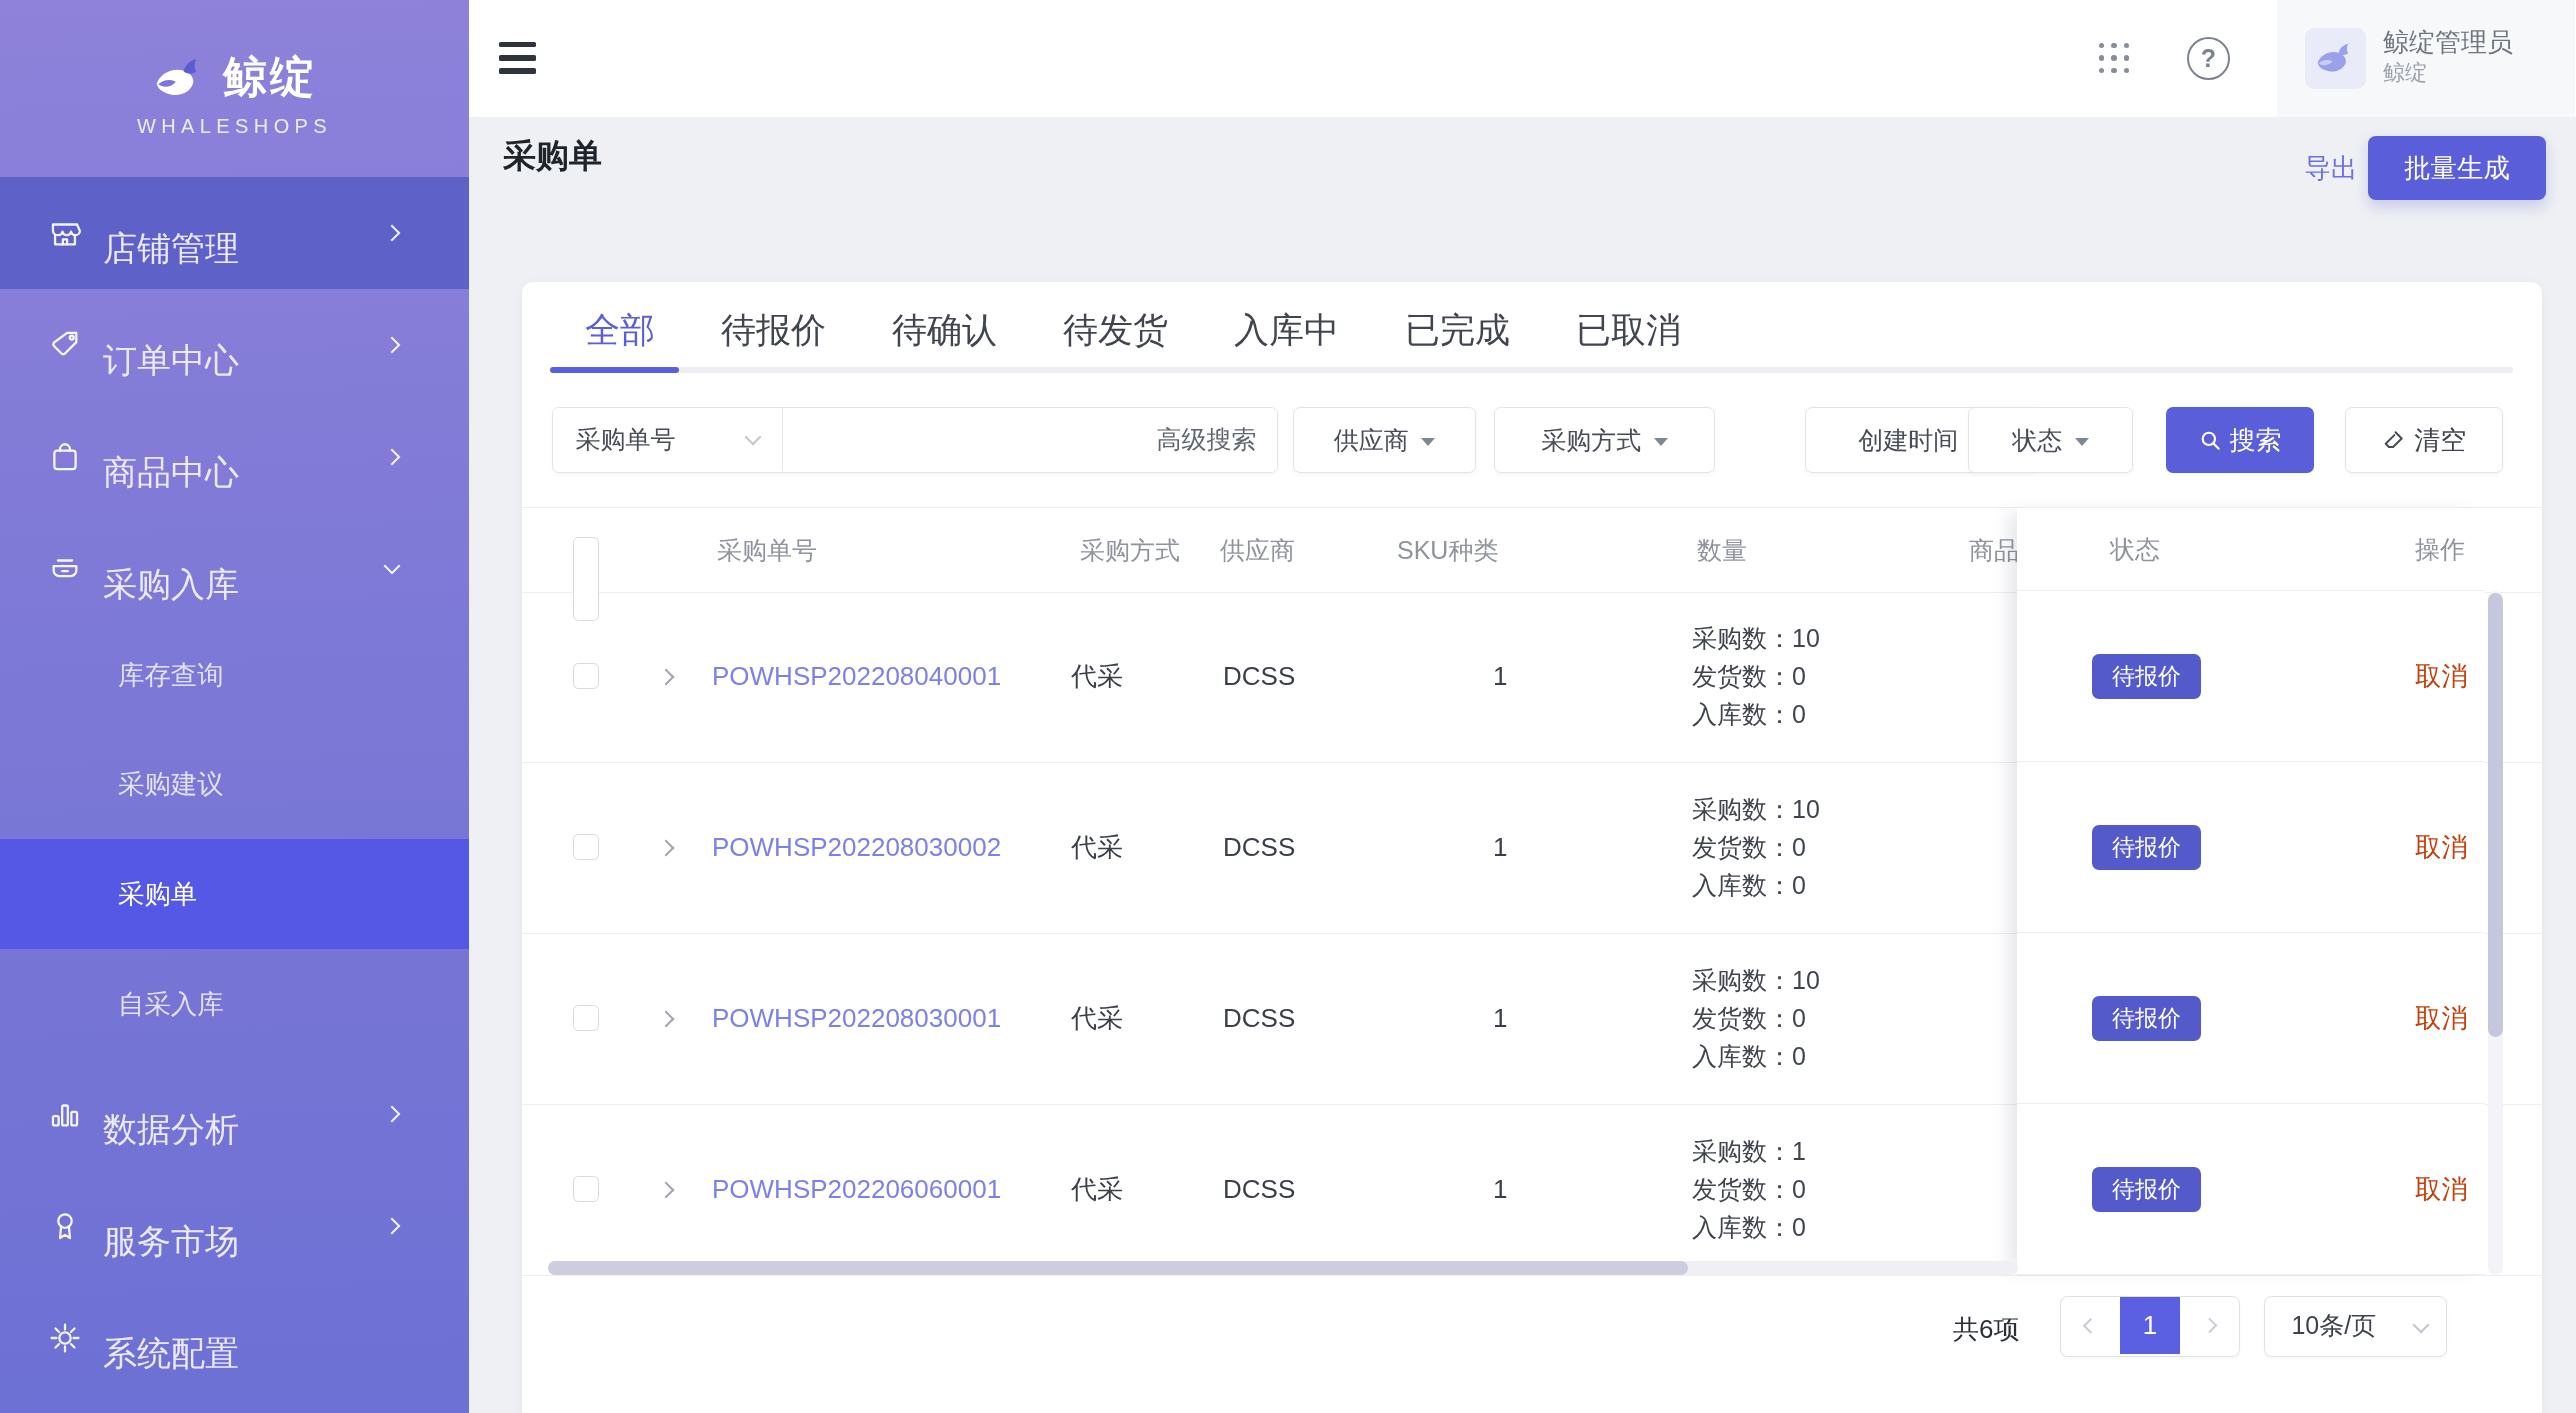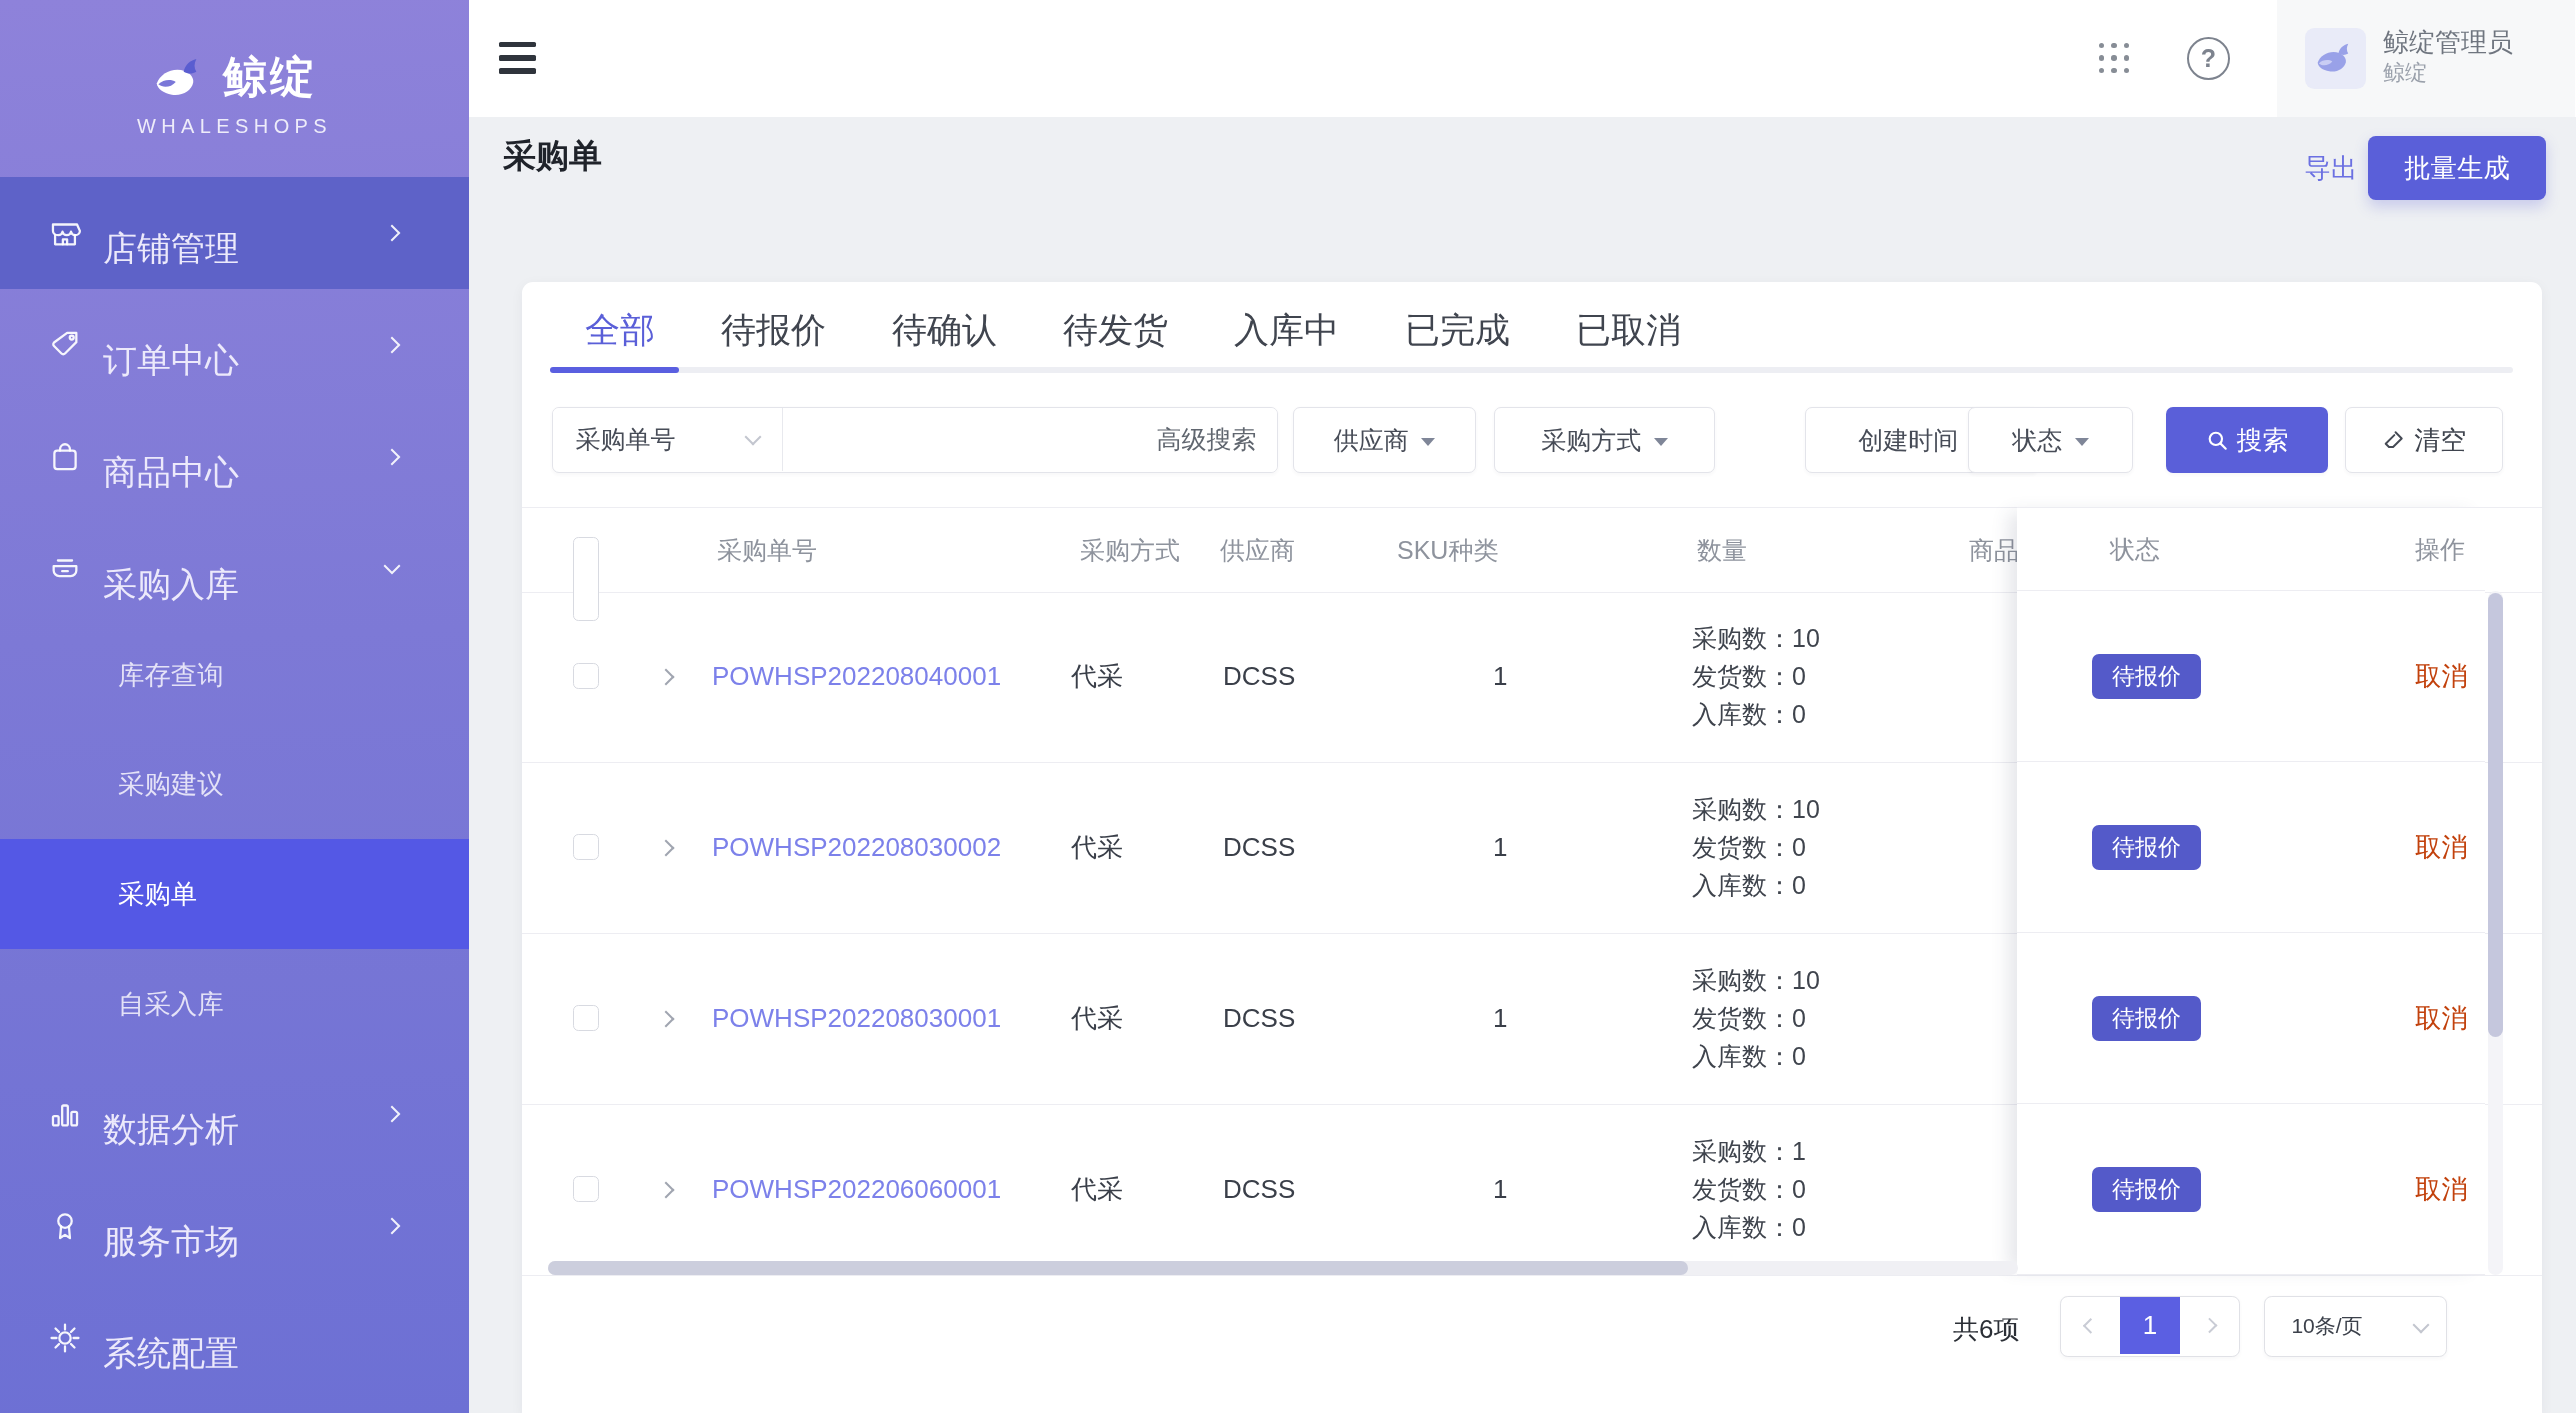--- a/index.html
+++ b/index.html
@@ -66,21 +66,21 @@
     box-shadow:0 1.6px 3.9px rgba(40,44,70,.04);cursor:pointer;}
   .searchgroup{left:29.5px;width:726px;display:flex;}
   .sg-select{width:229px;height:63px;border-right:1.6px solid #e8e9ee;position:relative;background:#fff;border-radius:6.2px 0 0 6.2px;}
   .sg-select .txt{position:absolute;left:23px;top:0;line-height:63px;font-size:25px;color:#474c57;}
   .thinchev{position:absolute;right:23px;top:23px;width:10px;height:10px;border-right:2.3px solid #c3c6cf;border-bottom:2.3px solid #c3c6cf;transform:rotate(45deg);}
   .sg-input{flex:1;position:relative;background:#fff;border-radius:0 6.2px 6.2px 0;}
   .advanced{position:absolute;right:20px;top:0;line-height:63px;font-size:25px;color:#60666f;cursor:pointer;}
   .dropbtn{display:flex;align-items:center;justify-content:center;gap:12.4px;}
   .dropbtn .txt{font-size:25px;color:#474c57;}
   .caret{width:0;height:0;border-left:7px solid transparent;border-right:7px solid transparent;border-top:8.5px solid #7f8698;margin-top:3.1px;}
-  .searchbtn{left:1644px;width:162px;background:#5a5fd9;border:none;display:flex;align-items:center;justify-content:center;gap:8px;}
+  .searchbtn{left:1644px;width:148px;background:#5a5fd9;border:none;display:flex;align-items:center;justify-content:center;gap:8px;}
   .searchbtn .txt{font-size:26px;color:#ffffff;}
   .clearbtn{left:1823px;width:158px;display:flex;align-items:center;justify-content:center;gap:9.3px;}
   .clearbtn .txt{font-size:26px;color:#3f444e;}
 
   
   .thead{left:0;top:225px;width:2020px;height:84px;border-top:0.8px solid #ededf2;border-bottom:0.8px solid #ededf2;}
   .thead span{position:absolute;top:0;height:84px;line-height:84px;font-size:25px;color:#8e939d;}
   .checkbox{position:absolute;width:26.4px;height:26.4px;border:1.6px solid #d8dae1;border-radius:5.4px;background:#fff;cursor:pointer;box-sizing:border-box;}
   .trow{left:0;width:2020px;height:171px;border-bottom:0.8px solid #ededf2;}
   .trow .cell{position:absolute;top:0;height:171px;line-height:171px;font-size:26px;color:#3a3f49;}
@@ -109,21 +109,21 @@
   .total{left:1431px;top:1030px;font-size:26px;color:#2b2f36;}
   .pager{left:1538px;top:1014px;width:180px;height:61px;border:1.6px solid #e0e1e6;border-radius:7.8px;background:#fff;
     display:flex;overflow:hidden;box-sizing:border-box;box-shadow:0 1.6px 3.9px rgba(40,44,70,.04);}
   .pager .pcell{width:60px;height:57px;display:flex;align-items:center;justify-content:center;cursor:pointer;}
   .pager .pcell.on{background:#5b5fe2;color:#fff;font-size:26px;}
   .pchev{width:9.3px;height:9.3px;border-top:2.3px solid #c9ccd5;border-right:2.3px solid #c9ccd5;}
   .pchev.l{transform:rotate(-135deg);}
   .pchev.r{transform:rotate(45deg);}
   .psize{left:1742px;top:1014px;width:183px;height:61px;border:1.6px solid #e0e1e6;border-radius:7.8px;background:#fff;
     box-sizing:border-box;cursor:pointer;box-shadow:0 1.6px 3.9px rgba(40,44,70,.04);}
-  .psize .txt{position:absolute;left:26.4px;top:0;line-height:57px;font-size:21px;color:#3c414b;}
+  .psize .txt{position:absolute;left:26.4px;top:0;line-height:57px;font-size:25px;color:#3c414b;}
   .psize .thinchev{right:18.6px;top:22px;}
 </style>
 </head>
 <body>
 
 <aside class="abs sidebar">
   <div class="abs logo-row">
     <svg width="57" height="42" viewBox="0 0 72 52">
       <path d="M6 33 C10 20 27 12 41 17 C49 20 53 26 52 32 C50 42 38 49 25 47 C14 45 7 40 6 33 Z" fill="#ffffff"></path>
       <path d="M40 18 C42 9 48 4 56 2 C53 8 53 13 56 18 C51 21 45 21 40 18 Z" fill="#5a5dd0"></path>

